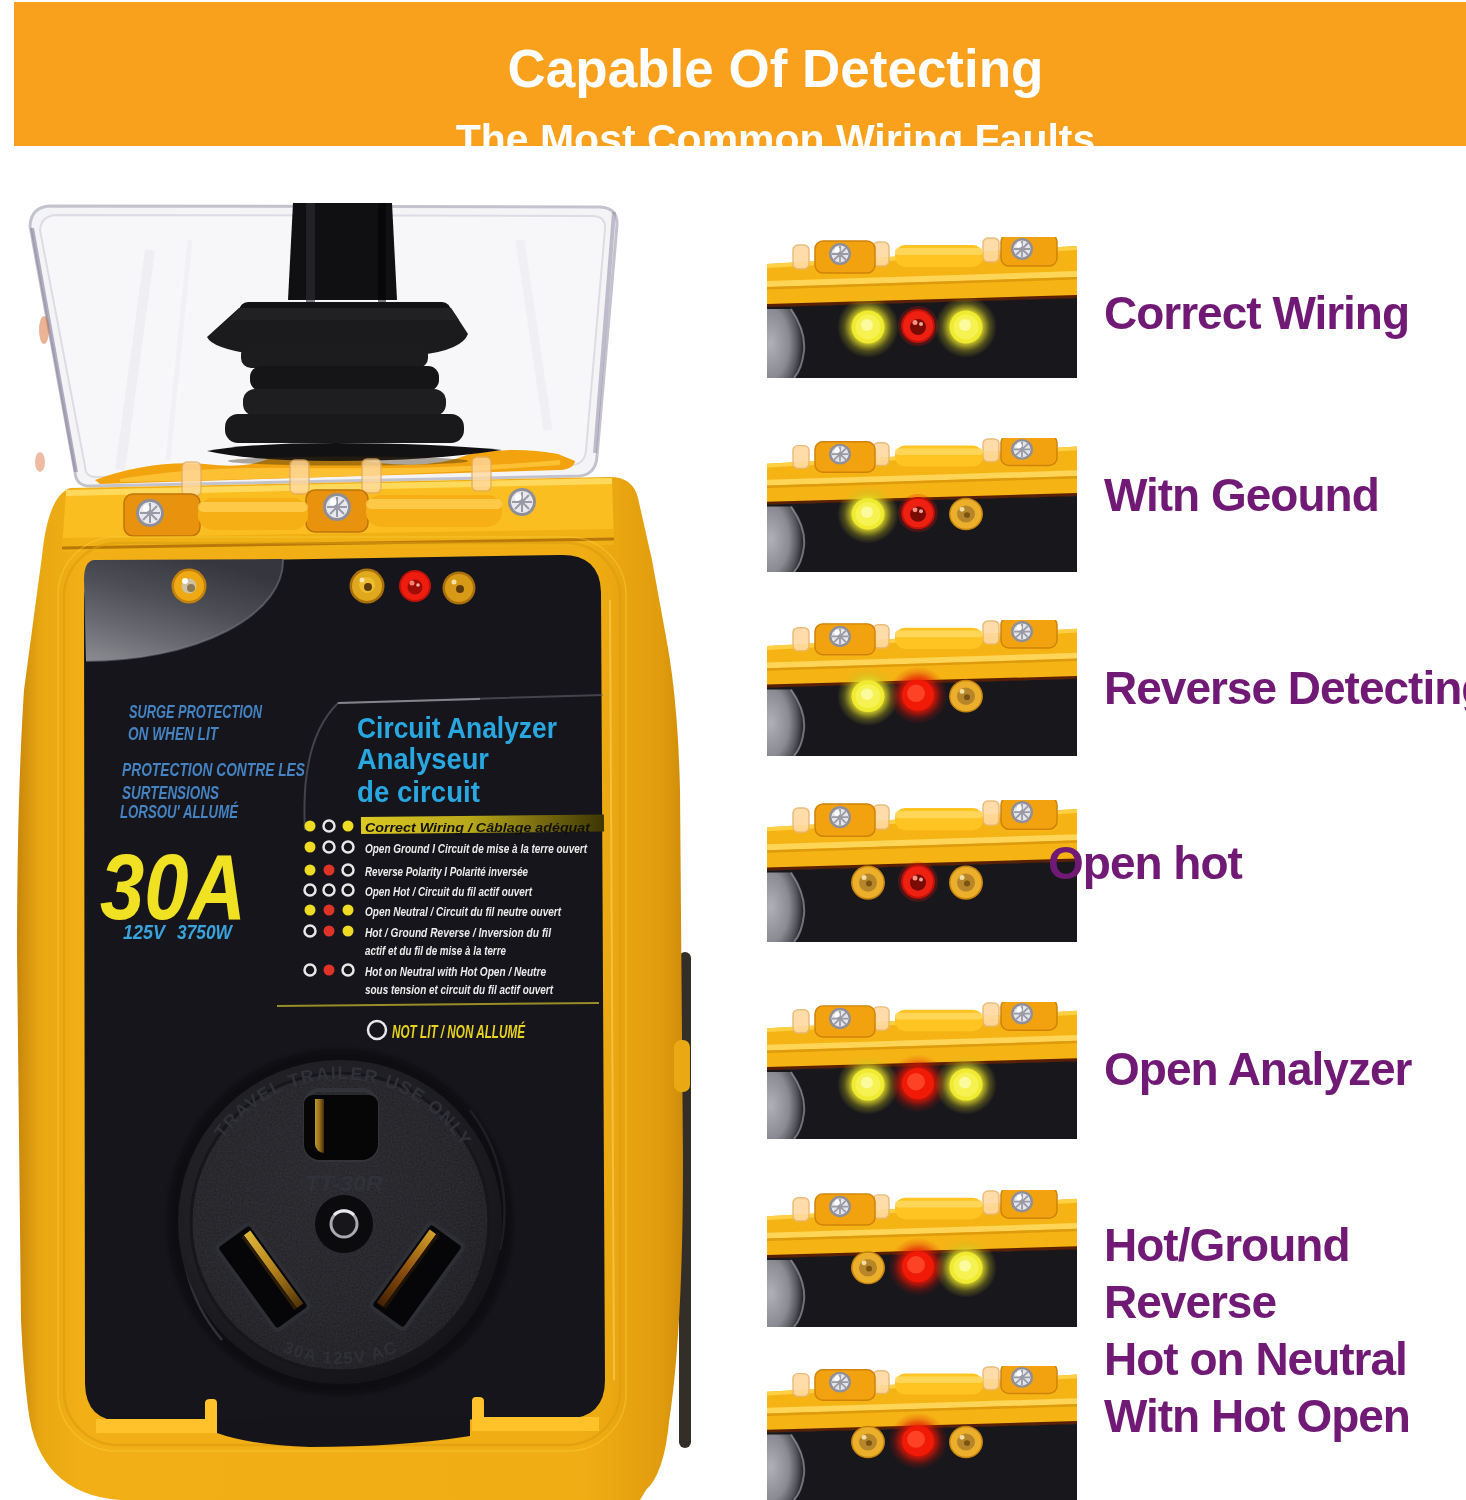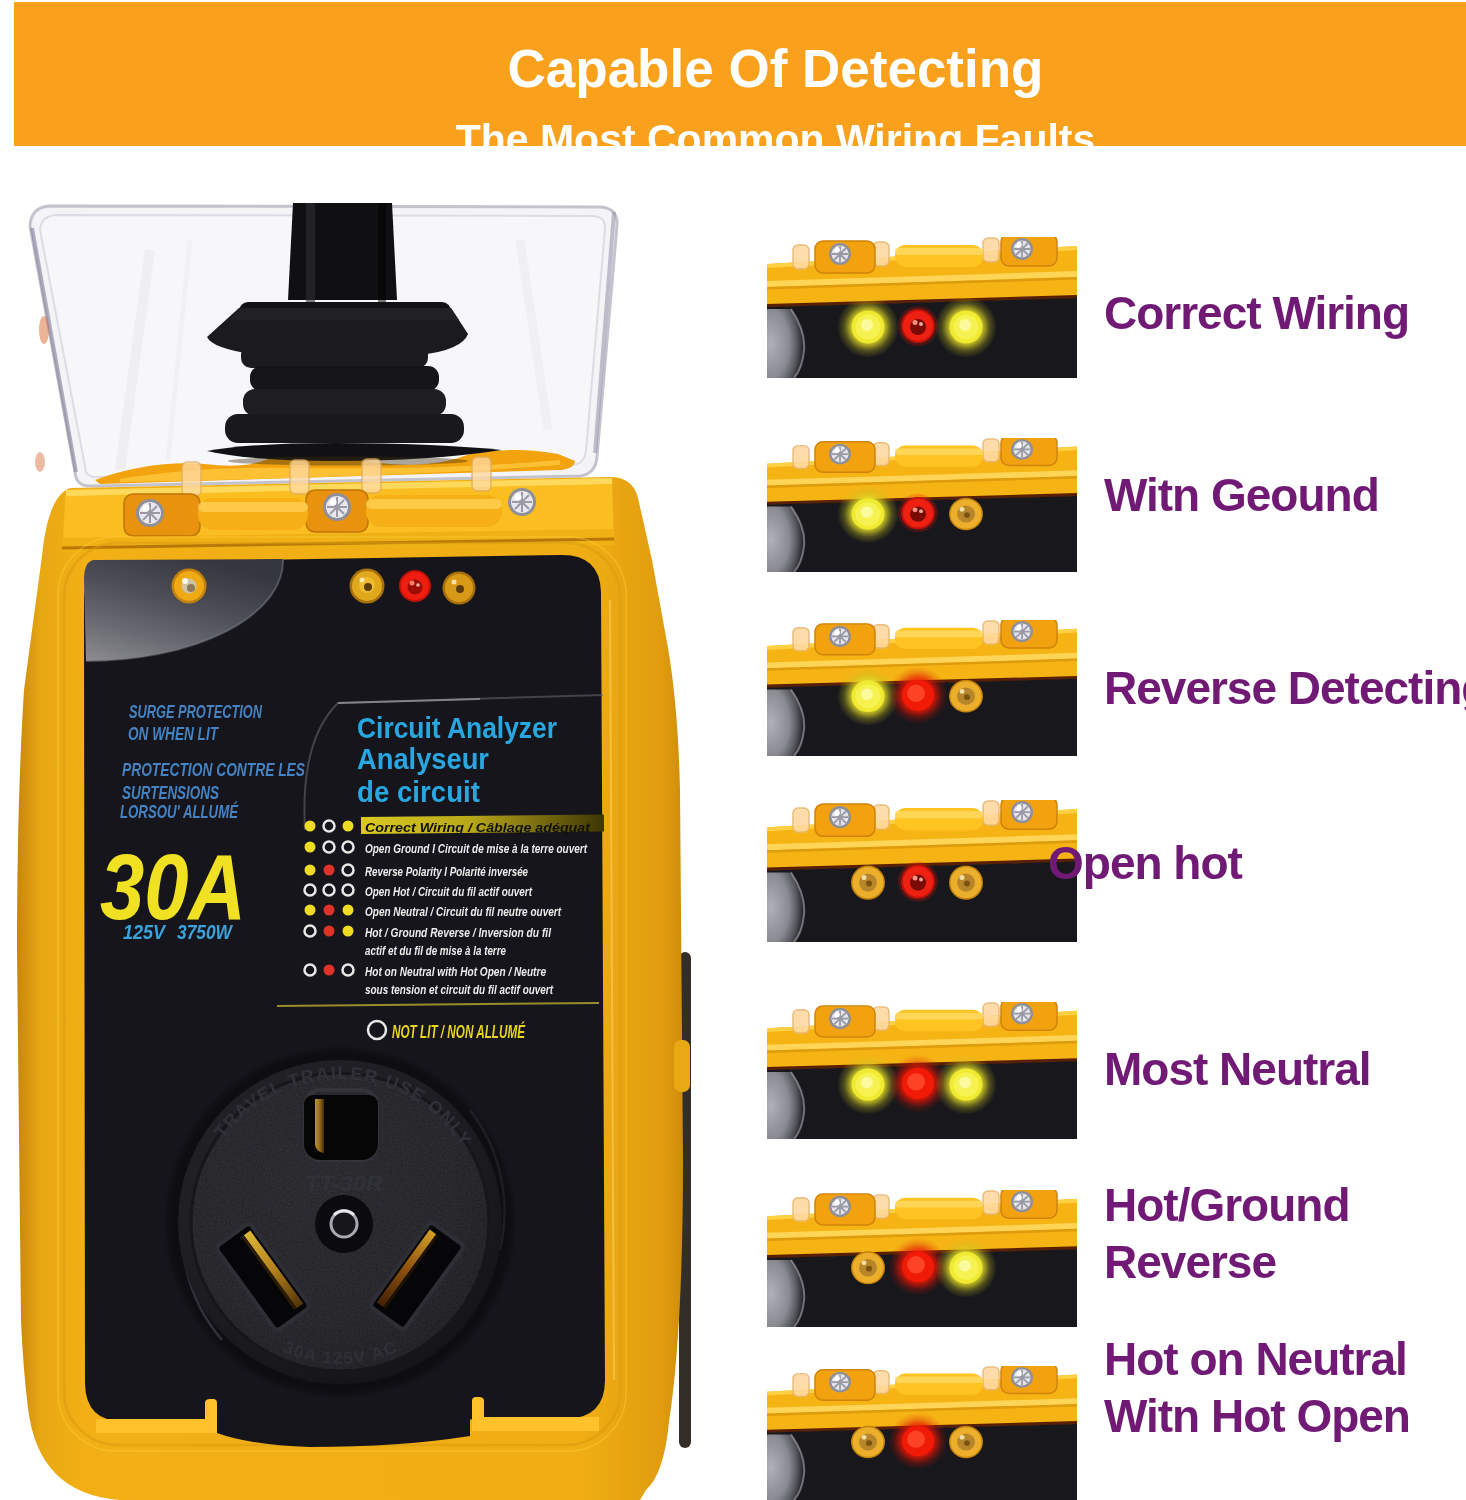--- a/index.html
+++ b/index.html
@@ -420,15 +420,15 @@
     <use href="#thumbbase"></use>
     <use href="#ledDim" x="101" y="80"></use>
     <use href="#ledBigRed" x="151" y="79"></use>
     <use href="#ledDim" x="199" y="80"></use>
   </svg>
 
   <div class="abs lbl" style="left:1104px;top:285px">Correct Wiring</div>
   <div class="abs lbl" style="left:1104px;top:467px">Witn Geound</div>
   <div class="abs lbl" style="left:1104px;top:660px">Reverse Detecting</div>
   <div class="abs lbl" style="left:1048px;top:835px">Open hot</div>
-  <div class="abs lbl" style="left:1104px;top:1041px">Most Neutral</div>
-  <div class="abs lbl" style="left:1104px;top:1177px">Hot/Ground<br>Reverse</div>
+  <div class="abs lbl" style="left:1104px;top:1041px">Open Analyzer</div>
+  <div class="abs lbl" style="left:1104px;top:1217px">Hot/Ground<br>Reverse</div>
   <div class="abs lbl" style="left:1104px;top:1331px">Hot on Neutral<br>Witn Hot Open</div>
 
 </body></html>

